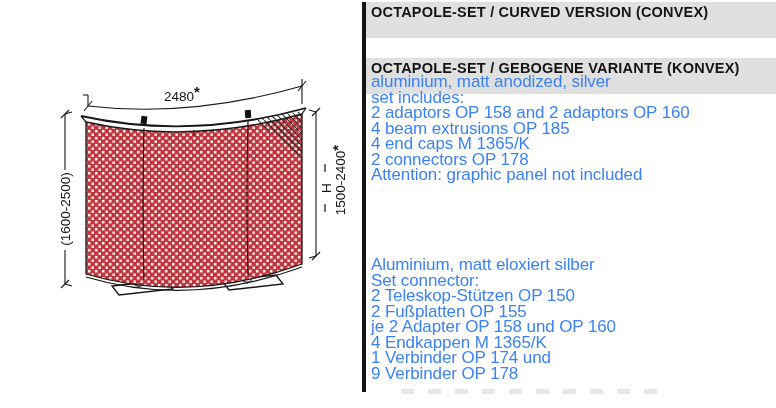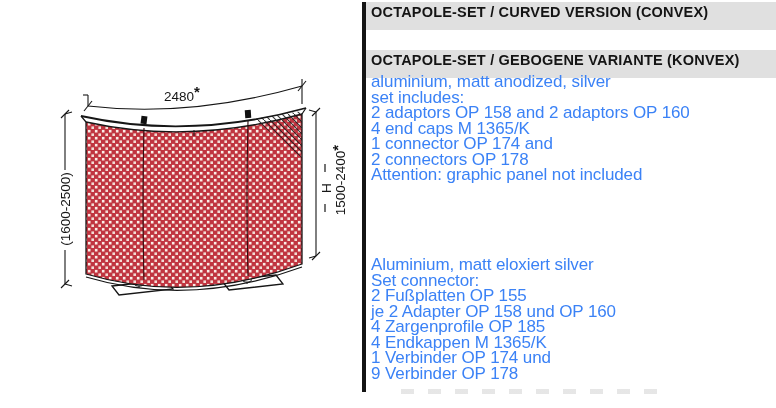--- a/index.html
+++ b/index.html
@@ -2,21 +2,21 @@
 <html><head>
 <meta charset="utf-8">
 <style>
   html,body{margin:0;padding:0;background:#fff;}
   body{width:776px;height:408px;overflow:hidden;font-family:"Liberation Sans",sans-serif;color:#151515;}
   .page{position:relative;width:776px;height:408px;background:#fff;}
   .drawing{position:absolute;left:0;top:0;}
   svg text{font-family:"Liberation Sans",sans-serif;fill:#161616;}
   .divider{position:absolute;left:362px;top:2px;width:4px;height:390px;background:#141414;}
   .content{position:absolute;left:366px;top:0;width:410px;height:408px;}
-  .hbar{background:#e0e0e0;height:28px;line-height:20px;font-weight:bold;font-size:14.5px;
+  .hbar{background:#e0e0e0;height:36px;line-height:20px;font-weight:bold;font-size:14.5px;
         letter-spacing:.2px;padding-left:5px;white-space:nowrap;overflow:hidden;color:#141414;}
   .hbar.first{margin-top:2px;}
   .hbar.second{margin-top:20px;}
   .block{position:absolute;left:5px;right:0;font-size:17px;line-height:15.5px;
          letter-spacing:-0.1px;white-space:nowrap;color:#3b82f6;margin-top:16px;}
   .block.en{top:58px;}
   .block.de{top:241px;}
   .line.bold{font-weight:normal;}
   .remnant{position:absolute;left:35px;top:389px;width:260px;height:5px;
            background:repeating-linear-gradient(90deg,#e2e2e2 0 13px,transparent 13px 27px);
@@ -115,32 +115,32 @@
 
   <div class="content">
 
     <div class="hbar first">OCTAPOLE-SET / CURVED VERSION (CONVEX)</div>
     <div class="hbar second">OCTAPOLE-SET / GEBOGENE VARIANTE (KONVEX)</div>
 
     <div class="block en">
       <div class="line">aluminium, matt anodized, silver</div>
       <div class="line">set includes:</div>
       <div class="line">2 adaptors OP 158 and 2 adaptors OP 160</div>
+      <div class="line">4 beam extrusions OP 185</div>
       <div class="line">4 end caps M 1365/K</div>
-      <div class="line">1 connector OP 174 and</div>
       <div class="line">2 connectors OP 178</div>
       <div class="line bold">Attention: graphic panel not included</div>
     </div>
 
     <div class="block de">
-      <div class="line">Aluminium, matt eloxiert silver</div>
+      <div class="line">Aluminium, matt eloxiert silber</div>
       <div class="line">Set connector:</div>
+      <div class="line">2 Teleskop-Stützen OP 150</div>
       <div class="line">2 Fußplatten OP 155</div>
       <div class="line">je 2 Adapter OP 158 und OP 160</div>
-      <div class="line">4 Zargenprofile OP 185</div>
       <div class="line">4 Endkappen M 1365/K</div>
       <div class="line">1 Verbinder OP 174 und</div>
       <div class="line">9 Verbinder OP 178</div>
     </div>
 
     <div class="remnant"></div>
   </div>
 </div>
 
 </body></html>

